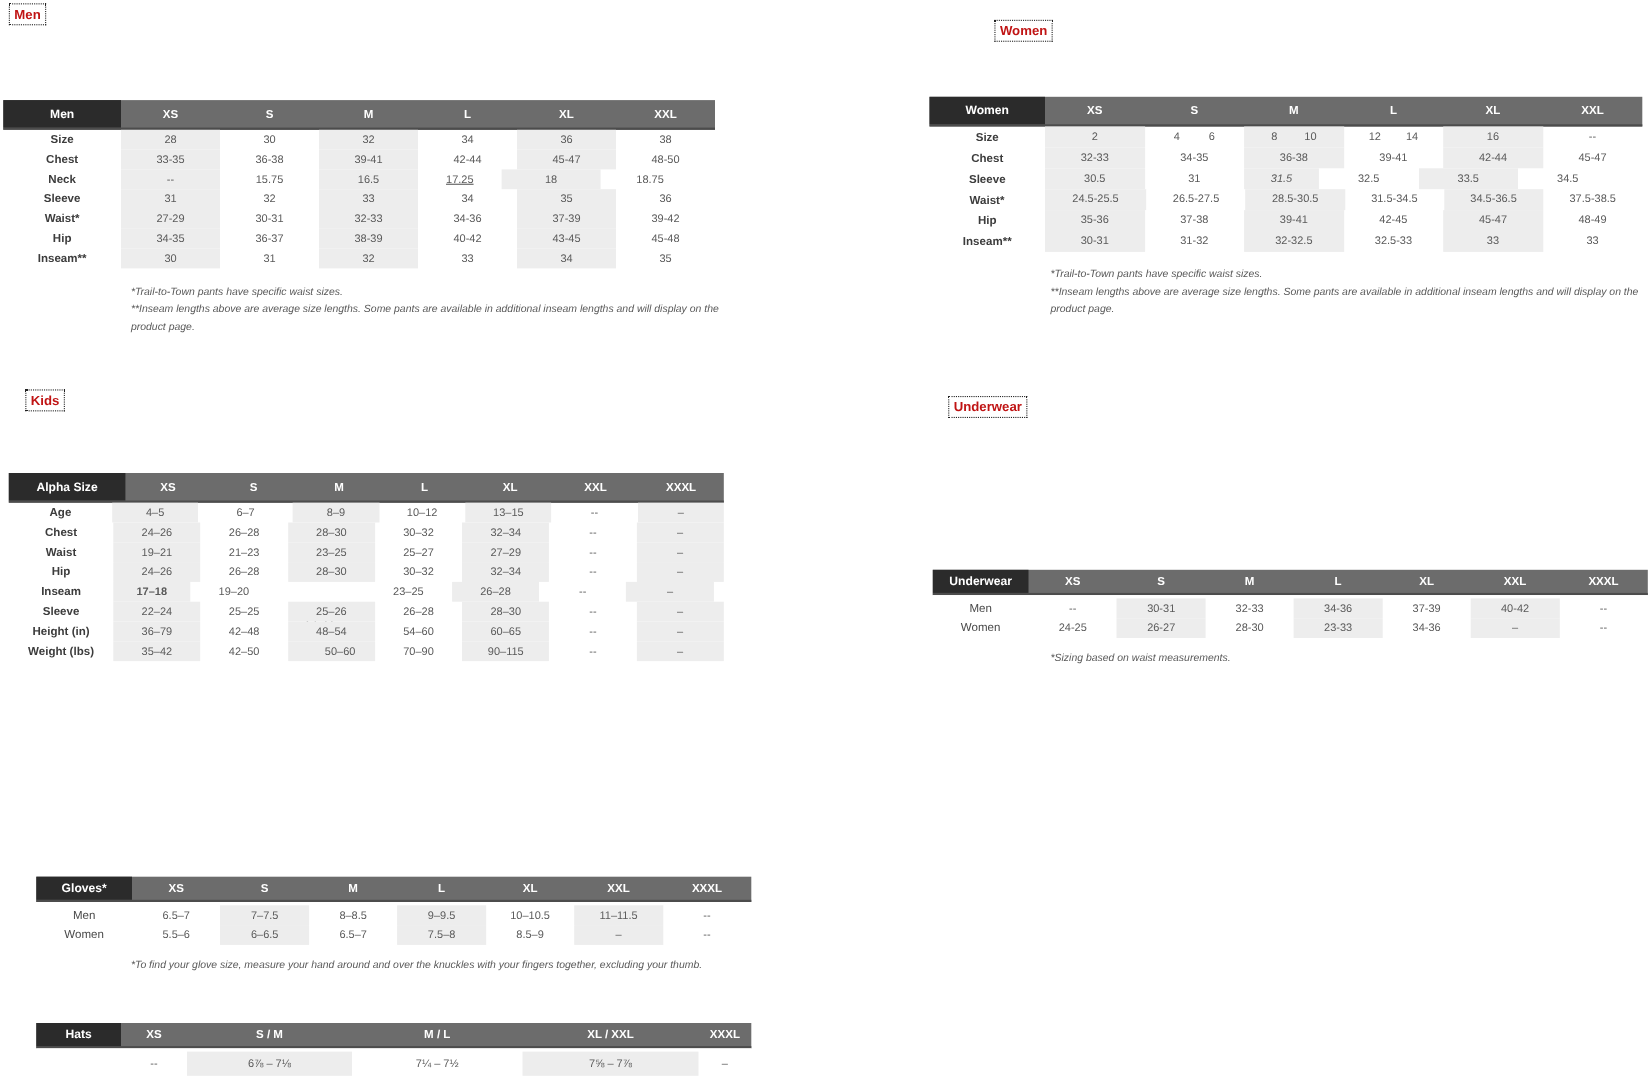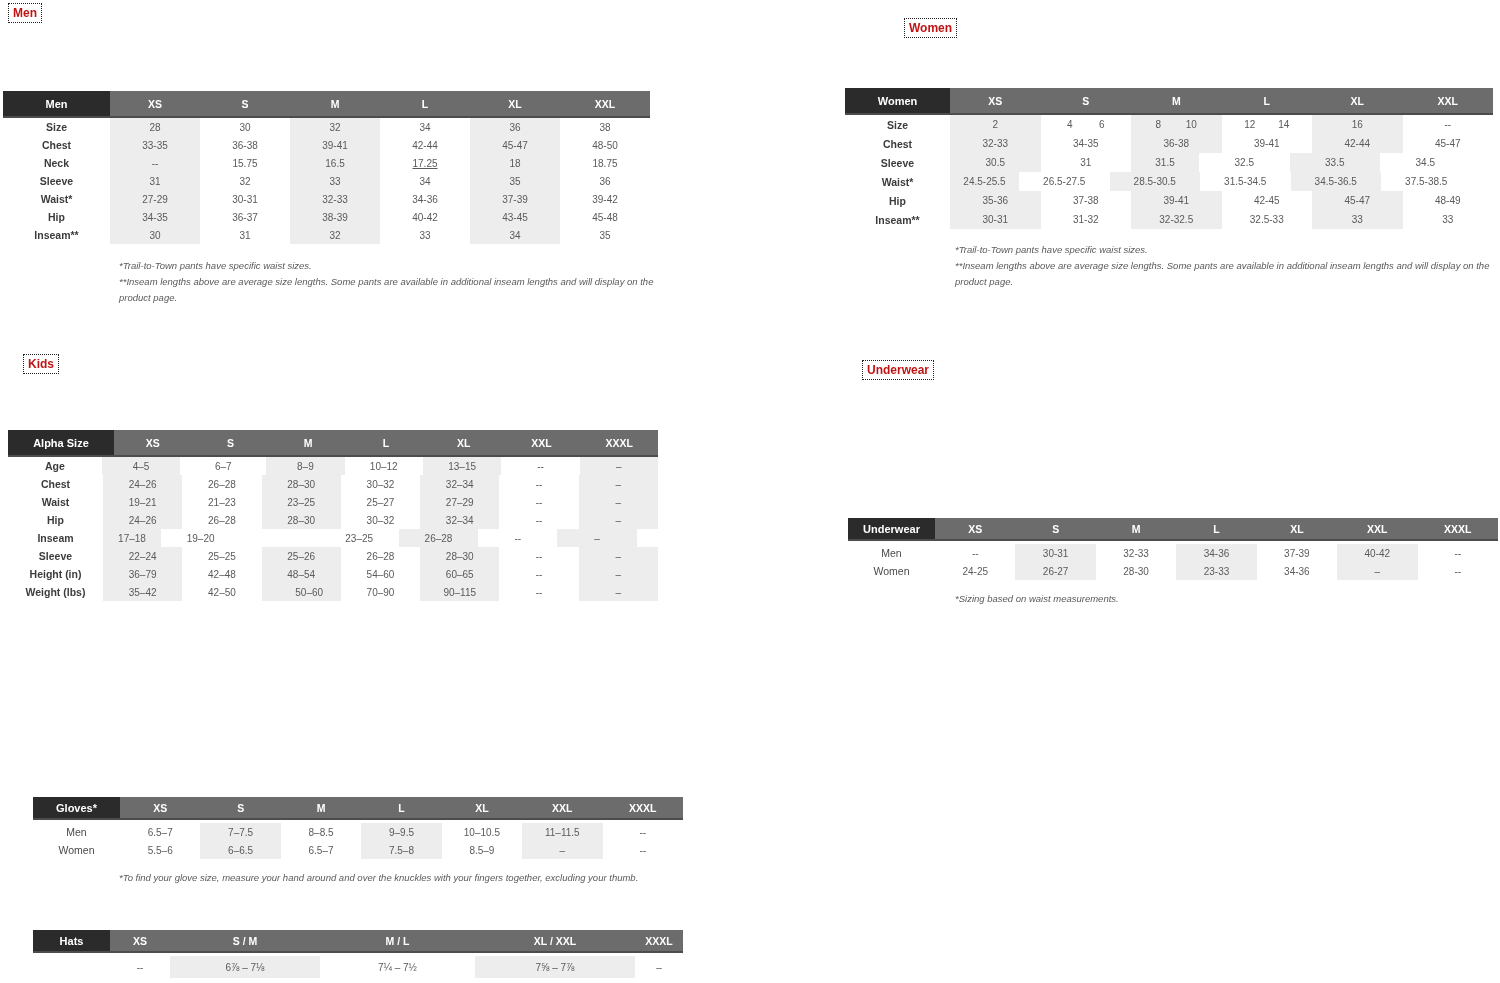--- a/index.html
+++ b/index.html
@@ -96,21 +96,21 @@
         <div class="cell sh" style="width: 90px;">39-41</div>
         <div class="cell" style="width: 90px;">42-44</div>
         <div class="cell sh" style="width: 90px;">45-47</div>
         <div class="cell" style="width: 90px;">48-50</div>
       </div>
       <div class="row" style="height: 18px;">
         <div class="rl" style="width: 107px;">Neck</div>
         <div class="cell sh" style="width: 90px;">--</div>
         <div class="cell" style="width: 90px;">15.75</div>
         <div class="cell sh" style="width: 90px;">16.5</div>
-        <div class="cell" style="width: 90px; text-decoration: underline;">17.25</div>
+        <div class="cell" style="width: 76px; text-decoration: underline;">17.25</div>
         <div class="cell sh" style="width: 90px;">18</div>
         <div class="cell" style="width: 90px;">18.75</div>
       </div>
       <div class="row" style="height: 18px;">
         <div class="rl" style="width: 107px;">Sleeve</div>
         <div class="cell sh" style="width: 90px;">31</div>
         <div class="cell" style="width: 90px;">32</div>
         <div class="cell sh" style="width: 90px;">33</div>
         <div class="cell" style="width: 90px;">34</div>
         <div class="cell sh" style="width: 90px;">35</div>
@@ -183,28 +183,28 @@
         <div class="cell" style="width: 90.5px;">34-35</div>
         <div class="cell sh" style="width: 90.5px;">36-38</div>
         <div class="cell" style="width: 90.5px;">39-41</div>
         <div class="cell sh" style="width: 90.5px;">42-44</div>
         <div class="cell" style="width: 90.5px;">45-47</div>
       </div>
       <div class="row" style="height: 19px;">
         <div class="rl" style="width: 105px;">Sleeve</div>
         <div class="cell sh" style="width: 90.5px;">30.5</div>
         <div class="cell" style="width: 90.5px;">31</div>
-        <div class="cell sh" style="width: 68px;">31.5</div>
+        <div class="cell sh" style="width: 68px; font-style: italic;">31.5</div>
         <div class="cell" style="width: 90.5px;">32.5</div>
         <div class="cell sh" style="width: 90.5px;">33.5</div>
         <div class="cell" style="width: 90.5px;">34.5</div>
       </div>
       <div class="row" style="height: 19px;">
         <div class="rl" style="width: 105px;">Waist*</div>
-        <div class="cell sh" style="width: 69px;">24.5-25.5</div>
+        <div class="cell sh" style="width: 93px;">24.5-25.5</div>
         <div class="cell" style="width: 90.5px;">26.5-27.5</div>
         <div class="cell sh" style="width: 90.5px;">28.5-30.5</div>
         <div class="cell" style="width: 90.5px;">31.5-34.5</div>
         <div class="cell sh" style="width: 90.5px;">34.5-36.5</div>
         <div class="cell" style="width: 90.5px;">37.5-38.5</div>
       </div>
       <div class="row" style="height: 19px;">
         <div class="rl" style="width: 105px;">Hip</div>
         <div class="cell sh" style="width: 90.5px;">35-36</div>
         <div class="cell" style="width: 90.5px;">37-38</div>
@@ -274,21 +274,21 @@
         <div class="cell sh" style="width: 79.2857px;">24–26</div>
         <div class="cell" style="width: 79.2857px;">26–28</div>
         <div class="cell sh" style="width: 79.2857px;">28–30</div>
         <div class="cell" style="width: 79.2857px;">30–32</div>
         <div class="cell sh" style="width: 79.2857px;">32–34</div>
         <div class="cell" style="width: 79.2857px;">--</div>
         <div class="cell sh" style="width: 79.2857px;">–</div>
       </div>
       <div class="row" style="height: 18px;">
         <div class="rl" style="width: 95px;">Inseam</div>
-        <div class="cell sh" style="width: 58px;">17–18</div>
+        <div class="cell sh" style="width: 70px; font-weight: bold;">17–18</div>
         <div class="cell" style="width: 79.2857px;">19–20</div>
         <div class="cell sh" style="width: 79.2857px; margin-top: 34px;">21–22</div>
         <div class="cell" style="width: 79.2857px;">23–25</div>
         <div class="cell sh" style="width: 79.2857px;">26–28</div>
         <div class="cell" style="width: 79.2857px;">--</div>
         <div class="cell sh" style="width: 79.2857px;">–</div>
       </div>
       <div class="row" style="height: 18px;">
         <div class="rl" style="width: 95px;">Sleeve</div>
         <div class="cell sh" style="width: 79.2857px;">22–24</div>

